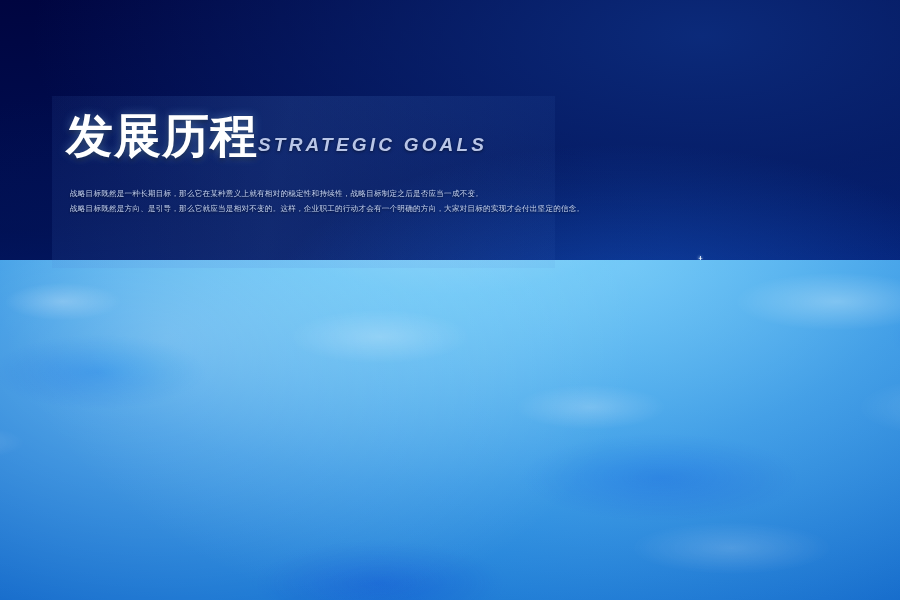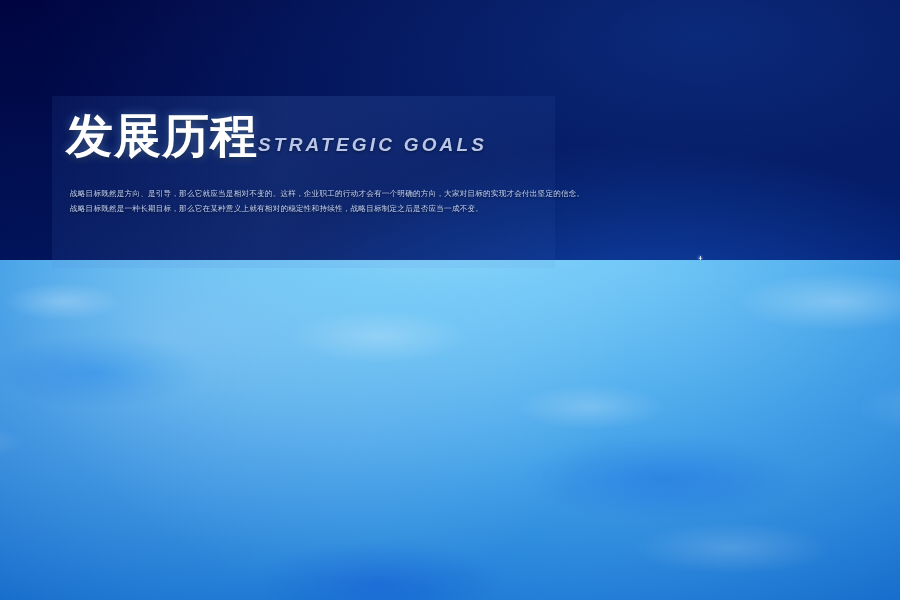--- a/index.html
+++ b/index.html
@@ -147,17 +147,17 @@
   <div class="panel"></div>
 
   <div class="title-block">
     <div class="title-row">
       <span class="title-cn">发展历程</span>
       <span class="title-en">STRATEGIC GOALS</span>
     </div>
   </div>
 
   <div class="body-copy">
+    <div class="body-line">战略目标既然是一种长期目标，那么它在某种意义上就有相对的稳定性和持续性，战略目标制定之后是否应当一成不变。</div>
     <div class="body-line">战略目标既然是方向、是引导，那么它就应当是相对不变的。这样，企业职工的行动才会有一个明确的方向，大家对目标的实现才会付出坚定的信念。</div>
-    <div class="body-line">战略目标既然是一种长期目标，那么它在某种意义上就有相对的稳定性和持续性，战略目标制定之后是否应当一成不变。</div>
   </div>
 
 </div>
 
 </body></html>

